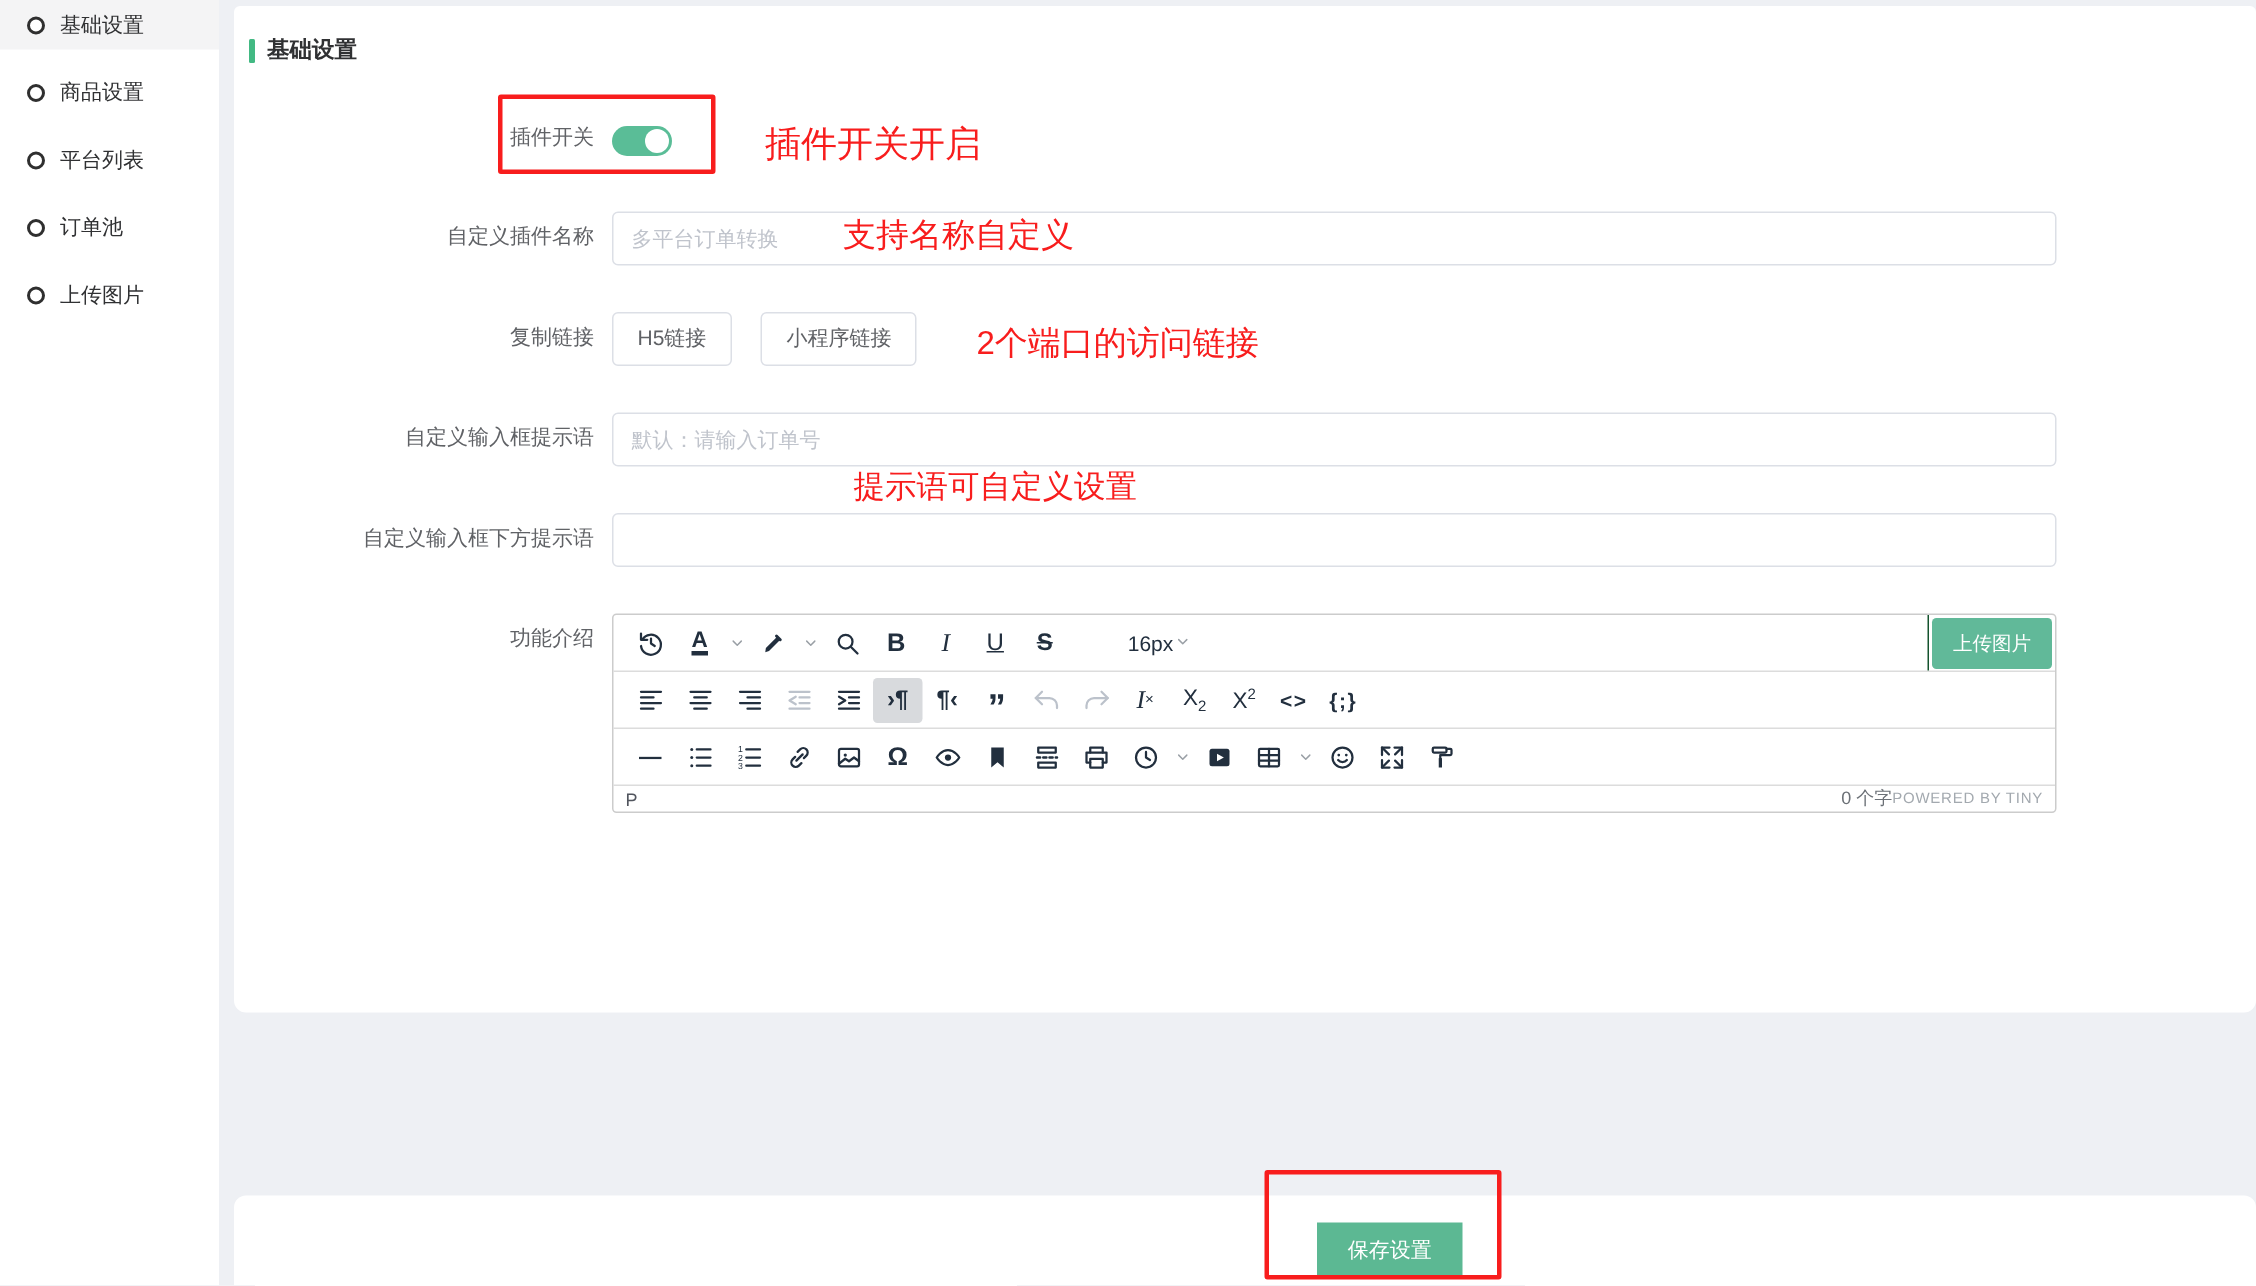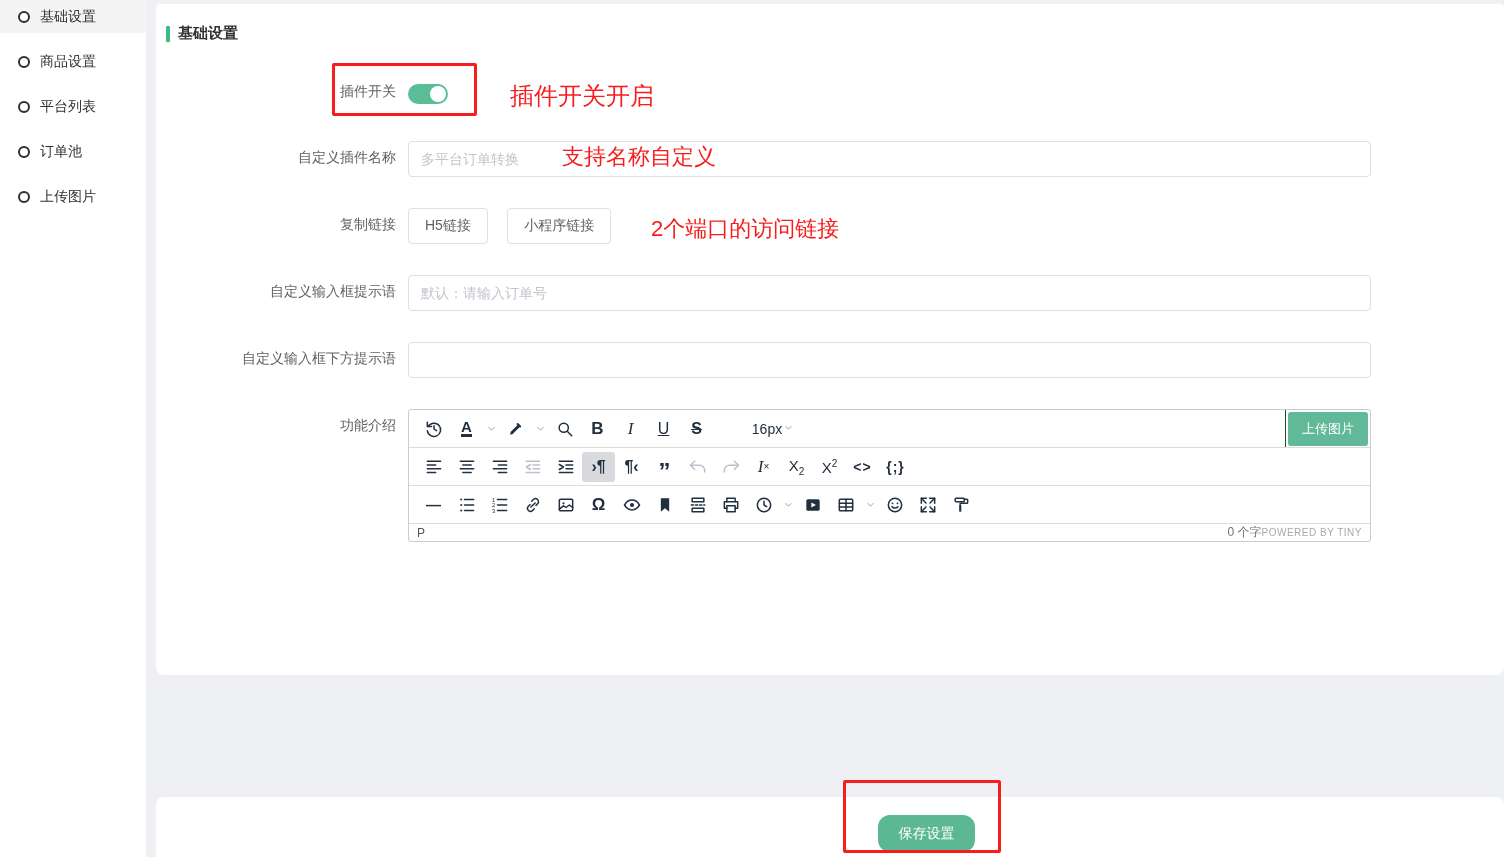--- a/index.html
+++ b/index.html
@@ -77,21 +77,21 @@
   .editor-status { height:17px; display:flex; align-items:center; padding:0 8px;
                    font-size:12px; color:#51555e; }
   .status-right { margin-left:auto; display:flex; align-items:center; gap:0; }
   .word-count { font-size:12px; color:#6b7076; }
   .powered { font-size:10px; color:#a3a9af; letter-spacing:.5px; }
 
   
   .footer-bar { position:absolute; left:156px; top:797px; width:1348px; height:60px;
                 background:#fff; border-radius:8px 8px 0 0; }
   .btn-save { position:absolute; left:722px; top:18px; width:97px; height:37px;
-              background:#5cb893; color:#fff; border:none; border-radius:12px; font-size:14px;
+              background:#5cb893; color:#fff; border:none; border-radius:0; font-size:14px;
               cursor:pointer; font-family:"Liberation Sans", sans-serif; }
 
   
   .anno { position:absolute; color:#f81d1d; z-index:6; pointer-events:none; }
   .anno-box { border:3px solid #f81d1d; border-radius:2px; background:transparent; }
   #anno-toggle-box { left:332px; top:63px; width:145px; height:53px; }
   #anno-toggle-note { left:510px; top:80px; font-size:24px; }
   #anno-name-note { left:562px; top:142px; font-size:22px; }
   #anno-link-note { left:651px; top:214px; font-size:22px; }
   #anno-hint-note { left:569px; top:310px; font-size:21px; }
@@ -494,15 +494,16 @@
   </div>
 
   <div class="footer-bar">
     <button class="btn-save">保存设置</button>
   </div>
 
   <div class="anno anno-box" id="anno-toggle-box"></div>
   <div class="anno" id="anno-toggle-note">插件开关开启</div>
   <div class="anno" id="anno-name-note">支持名称自定义</div>
   <div class="anno" id="anno-link-note">2个端口的访问链接</div>
+  <div class="anno" id="anno-hint-note">提示语可自定义设置</div>
   <div class="anno anno-box" id="anno-save-box"></div>
 
 </div>
 
 </body></html>

